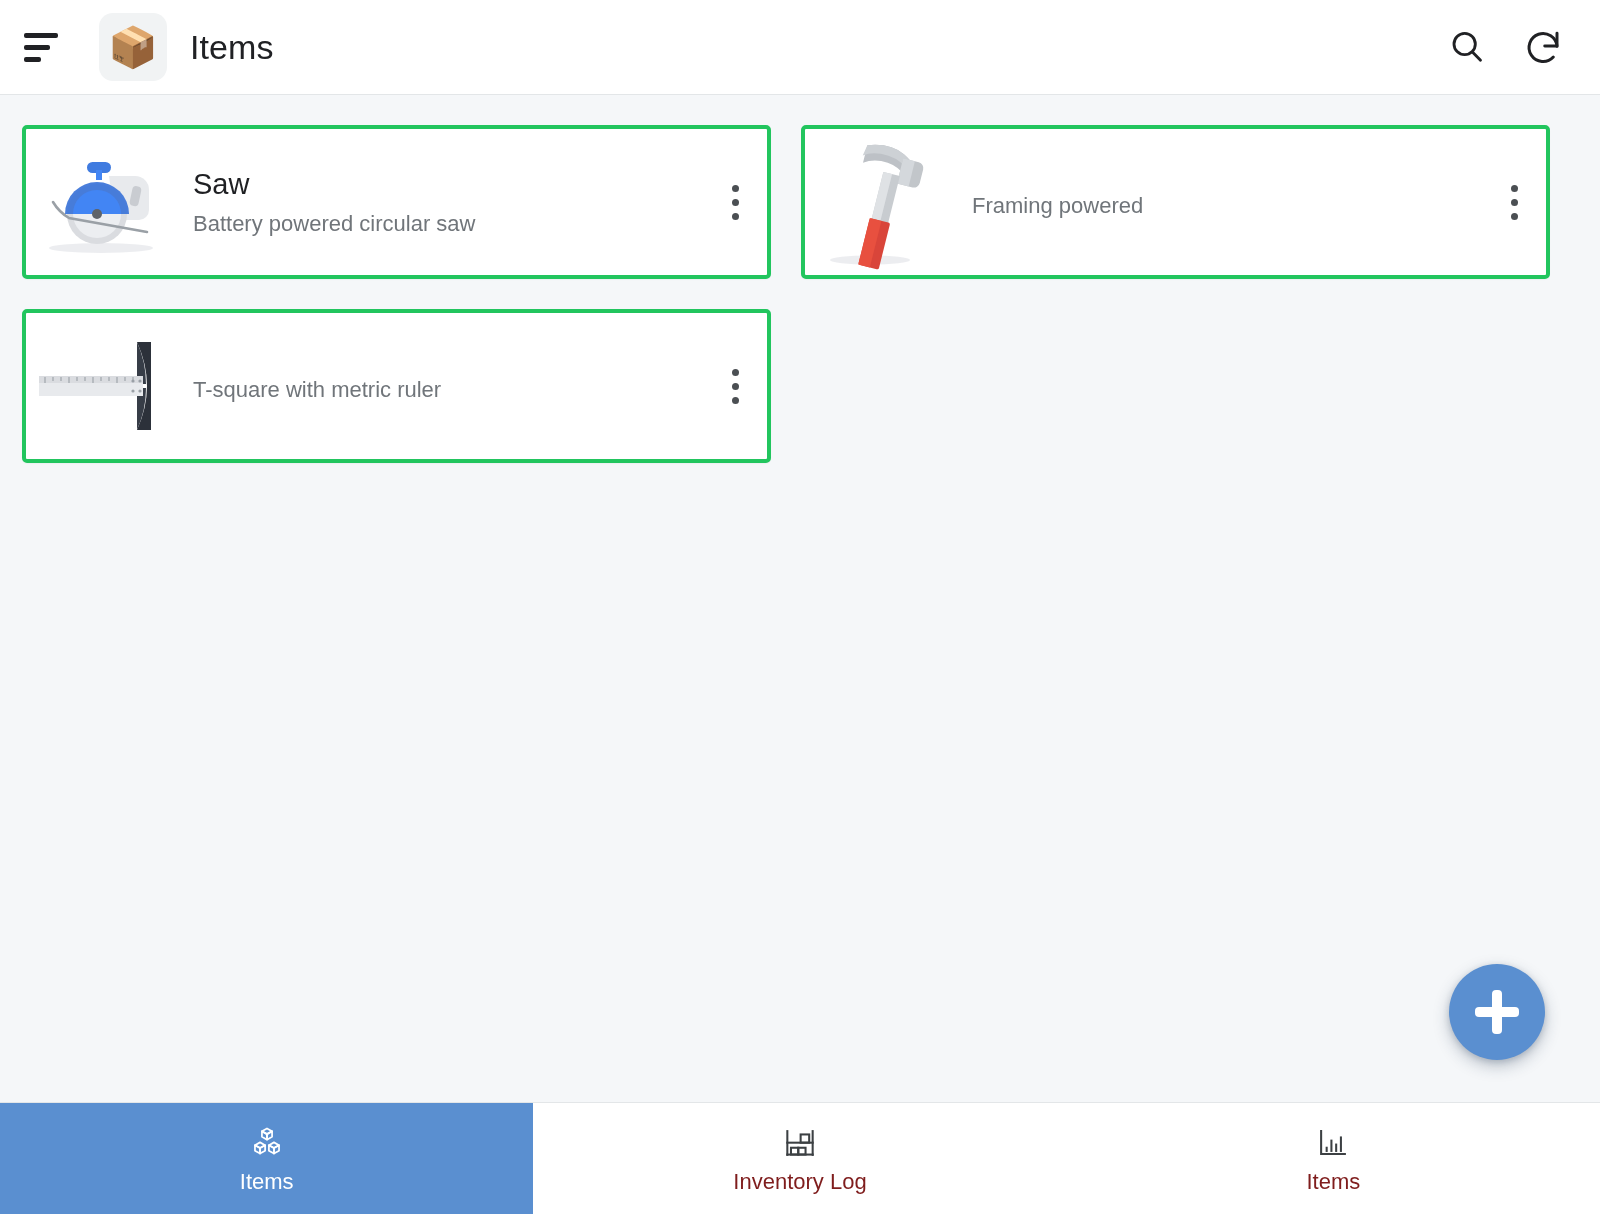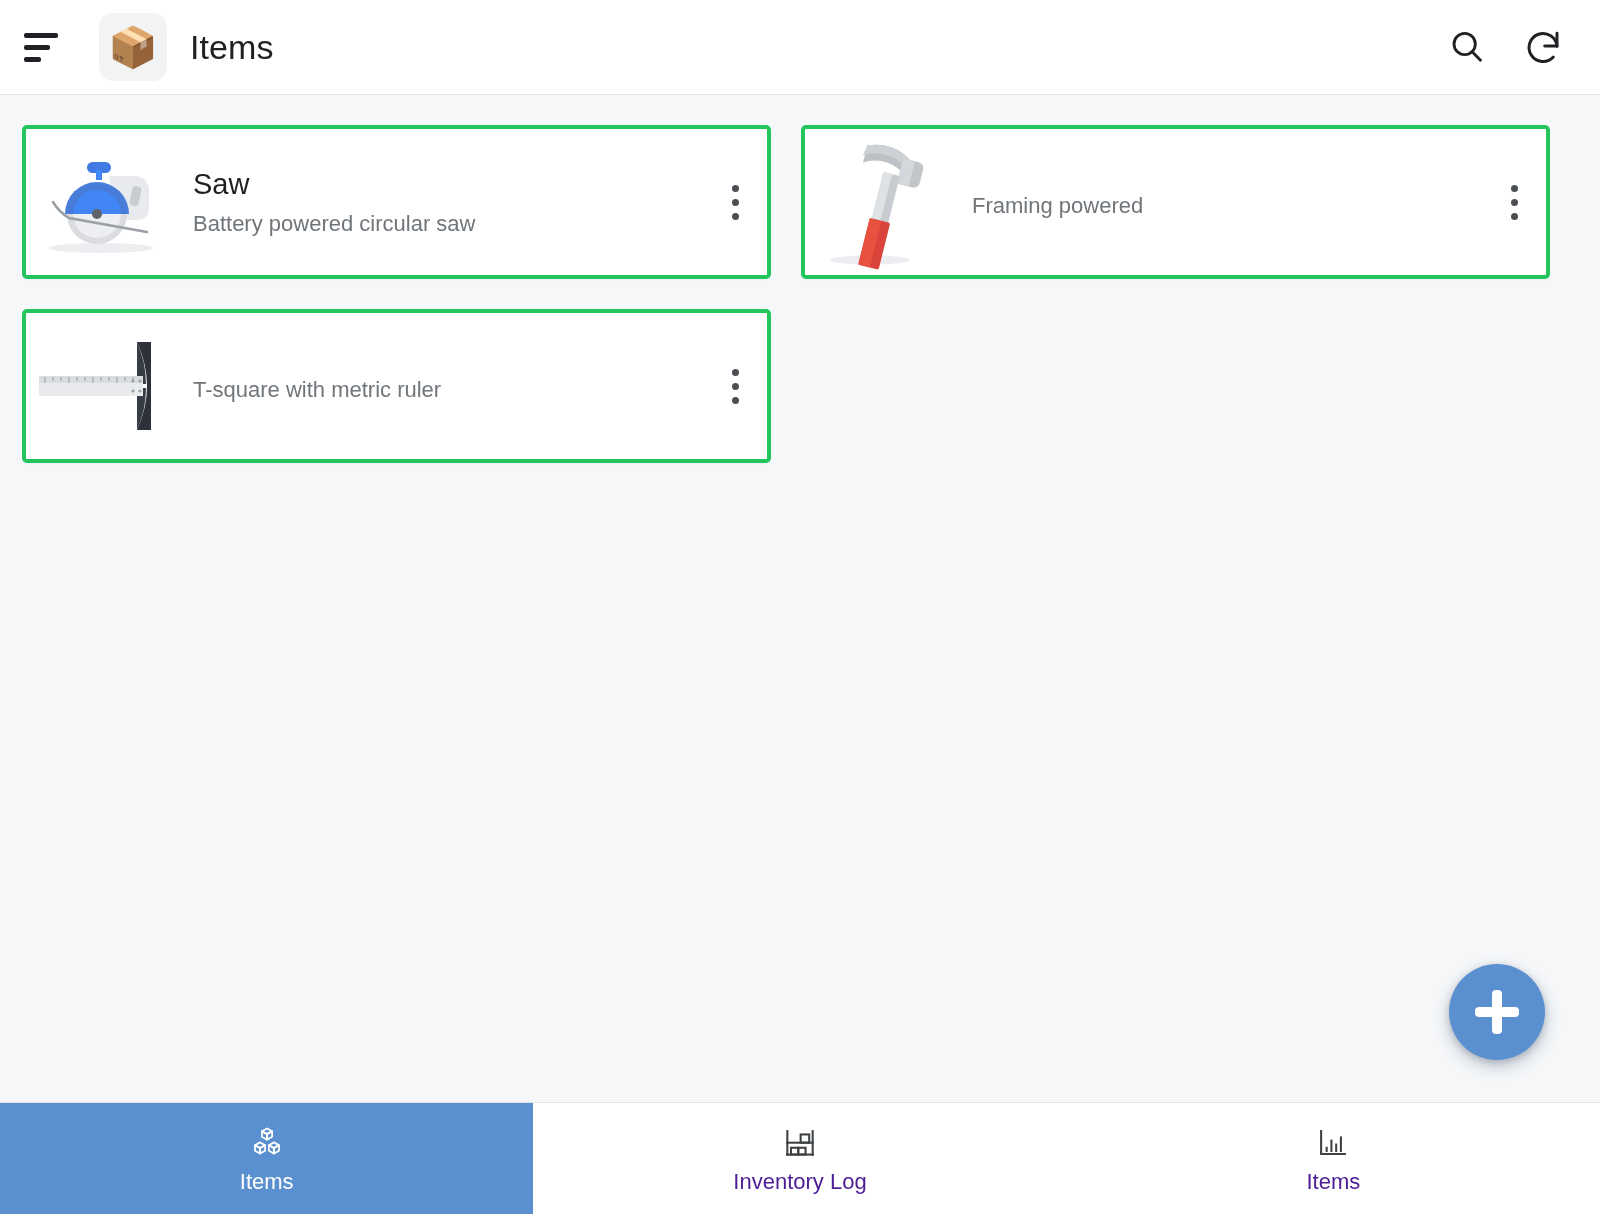--- a/index.html
+++ b/index.html
@@ -117,21 +117,21 @@
   .bottomnav {
     height: 112px; min-height: 112px;
     display: flex; background: #ffffff;
     border-top: 1px solid #e3e6e8;
     position: relative; z-index: 4;
   }
   .navtab {
     flex: 1; display: flex; flex-direction: column;
     align-items: center; justify-content: center;
     gap: 9px; cursor: pointer;
-    color: #4c1d95;
+    color: #7f1d1d;
   }
   .navtab.active { background: #5a8fd0; color: #ffffff; }
   .navtab .nav-label { font-size: 22px; line-height: 1; }
   .navtab svg { display: block; }
 </style>
 </head>
 <body>
 
 <div id="app">
 

